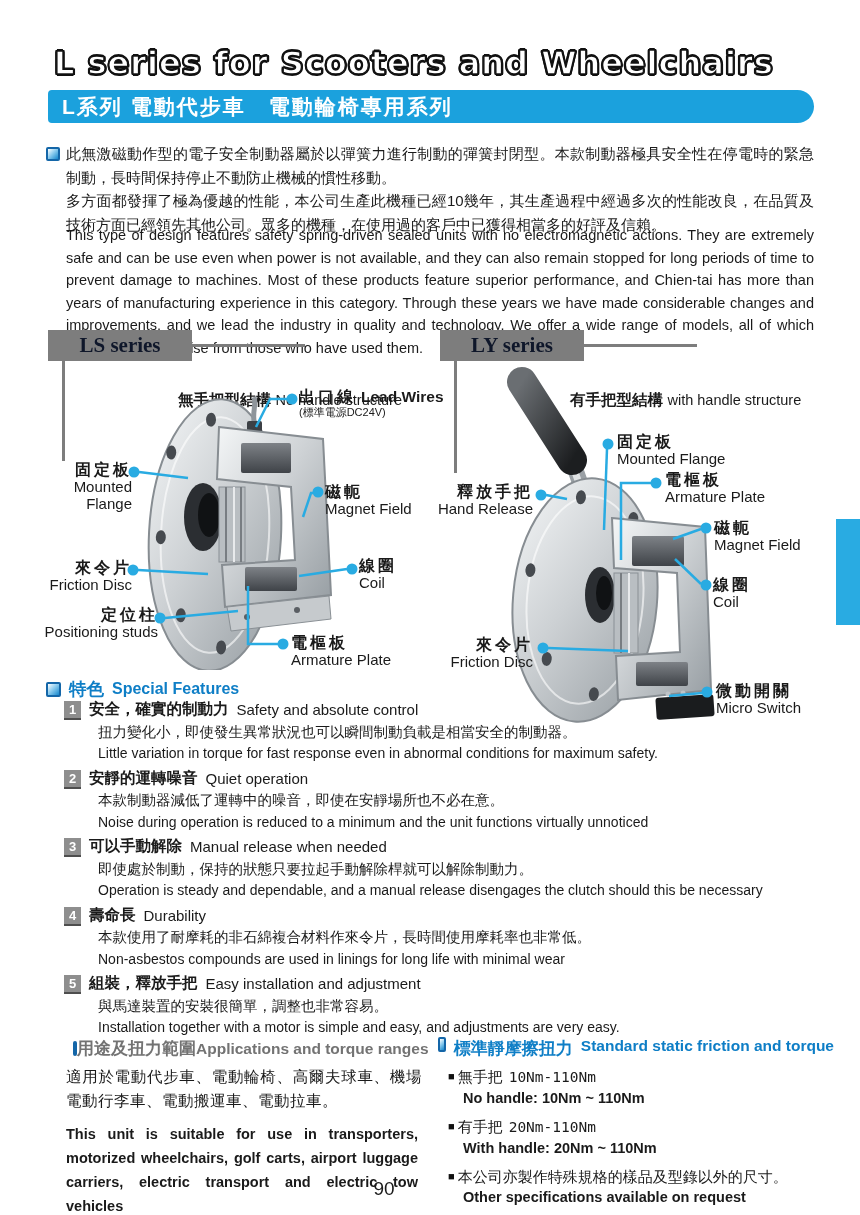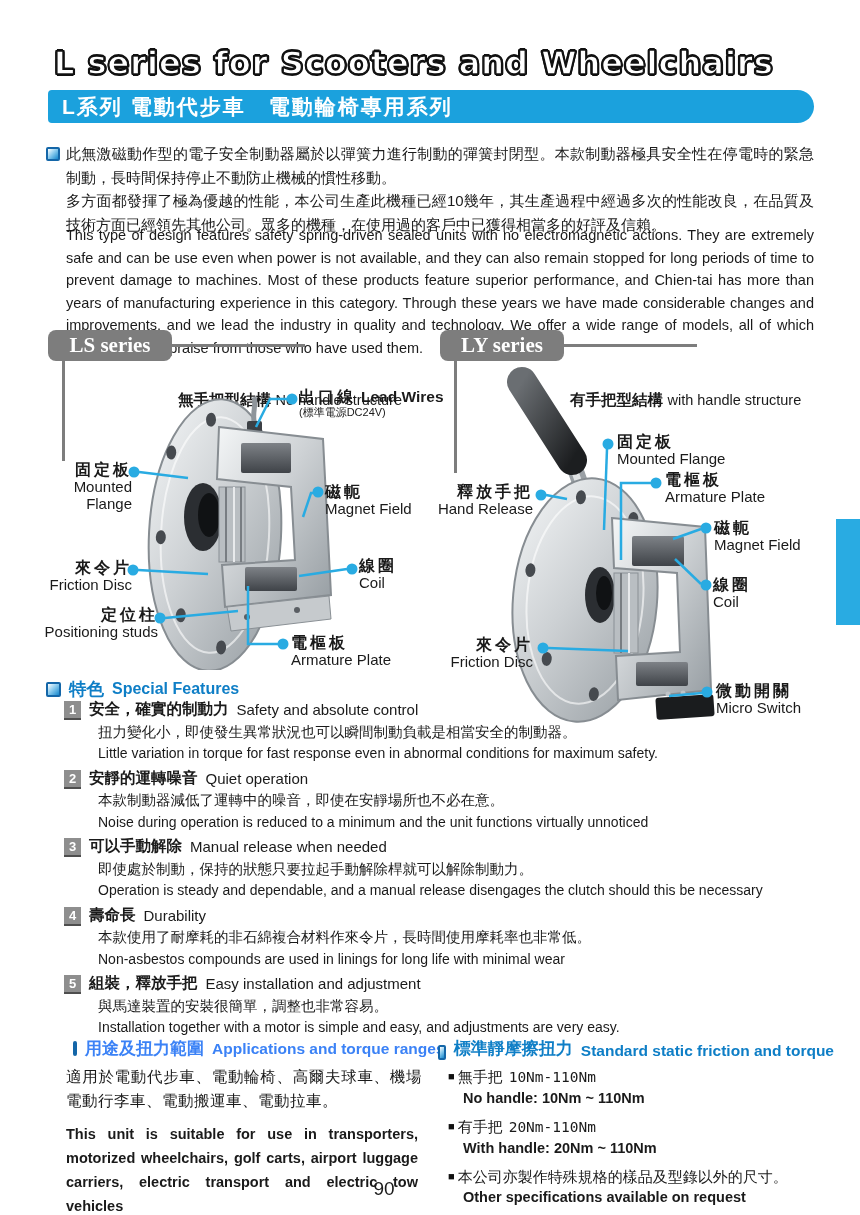--- a/index.html
+++ b/index.html
@@ -19,22 +19,22 @@
   
   .sq{display:inline-block;width:15px;height:15px;border:2px solid #1466a8;border-radius:2px;
     background:linear-gradient(135deg,#ffffff 0%,#8ecdef 45%,#1587cc 100%);box-sizing:border-box;}
   .sq.small{width:14px;height:14px;position:absolute;}
 
   
   .intro-zh{position:absolute;left:66px;top:142px;width:748px;font-size:15px;line-height:23.5px;text-align:justify;}
   .intro-en{position:absolute;left:66px;top:224px;width:748px;font-size:14.5px;line-height:22.6px;text-align:justify;}
 
   
-  .series-box{position:absolute;width:124px;height:31px;background:#7d7d7d;color:#ffffff;text-align:center;
-    line-height:30px;font-size:21px;font-weight:bold;font-family:"Liberation Serif","DejaVu Serif",serif;border-radius:8px;}
+  .series-box{position:absolute;width:144px;height:31px;background:#7d7d7d;color:#0f172a;text-align:center;
+    line-height:30px;font-size:21px;font-weight:bold;font-family:"Liberation Serif","DejaVu Serif",serif;}
   .series-hline{position:absolute;height:3px;background:#7d7d7d;}
   .series-vline{position:absolute;width:3px;background:#7d7d7d;}
   .series-sub{position:absolute;white-space:nowrap;margin-top:43px;}
   .series-sub .zh{font-weight:bold;font-size:15.5px;}
   .series-sub .en{font-size:14.5px;}
 
   
   .diagram{position:absolute;z-index:2;}
   svg.overlay{position:absolute;left:0;top:0;z-index:5;pointer-events:none;}
   .callout{position:absolute;z-index:6;line-height:17px;}
@@ -56,28 +56,28 @@
   .feat-head{display:flex;align-items:center;gap:8px;height:21.5px;margin-bottom:1px;}
   .badge{flex:0 0 auto;width:17px;height:17px;background:#8e8e8e;color:#fff;font-weight:bold;font-size:13px;
     text-align:center;line-height:17px;box-shadow:0 2px 0 0 #4e4e4e;}
   .feat-title-zh{font-weight:bold;font-size:15.5px;}
   .feat-title-en{font-size:15px;}
   .feat-zh{padding-left:34px;font-size:14.5px;line-height:21.5px;}
   .feat-en{padding-left:34px;font-size:14px;line-height:21.5px;}
 
   
   .apps{position:absolute;left:46px;top:1037px;width:378px;}
-  .apps .hdr{display:flex;align-items:center;gap:8px;color:#3b82f6;white-space:nowrap;padding-left:27px;}
+  .apps .hdr{display:flex;align-items:center;gap:0;color:#737373;white-space:nowrap;padding-left:27px;}
   .apps .hdr .zh{font-family:"Liberation Serif","DejaVu Serif",serif;font-weight:bold;font-size:17px;}
   .apps .hdr .en{font-weight:bold;font-size:15.5px;}
   .apps-zh{margin:5px 0 9px 20px;width:356px;font-size:15.5px;line-height:24px;text-align:justify;letter-spacing:0.5px;}
   .apps-en{margin-left:20px;width:352px;font-weight:bold;font-size:14.5px;line-height:24px;text-align:justify;}
 
   .torque{position:absolute;left:438px;top:1037px;width:396px;}
-  .torque .hdr{display:flex;align-items:flex-end;gap:8px;color:#0e7ec6;white-space:nowrap;}
+  .torque .hdr{display:flex;align-items:flex-start;gap:8px;color:#0e7ec6;white-space:nowrap;}
   .torque .hdr .zh{font-family:"Liberation Serif","DejaVu Serif",serif;font-weight:bold;font-size:17px;}
   .torque .hdr .en{font-weight:bold;font-size:15.5px;}
   .t-item{margin:7px 0 10px 10px;}
   .t-zh{font-size:15px;line-height:19px;}
   .t-zh::before{content:"■";font-size:11px;vertical-align:2px;margin-right:3px;color:#111;}
   .t-val{font-family:"DejaVu Sans Mono","Liberation Mono",monospace;font-size:14.5px;margin-left:6px;}
   .t-en{margin-left:15px;margin-top:2px;font-weight:bold;font-size:14.5px;line-height:18px;}
 
   .page-num{position:absolute;left:0;top:1178px;width:768px;text-align:center;font-size:19px;}
   .side-tab{position:absolute;left:836px;top:519px;width:24px;height:106px;background:#29abe2;}

